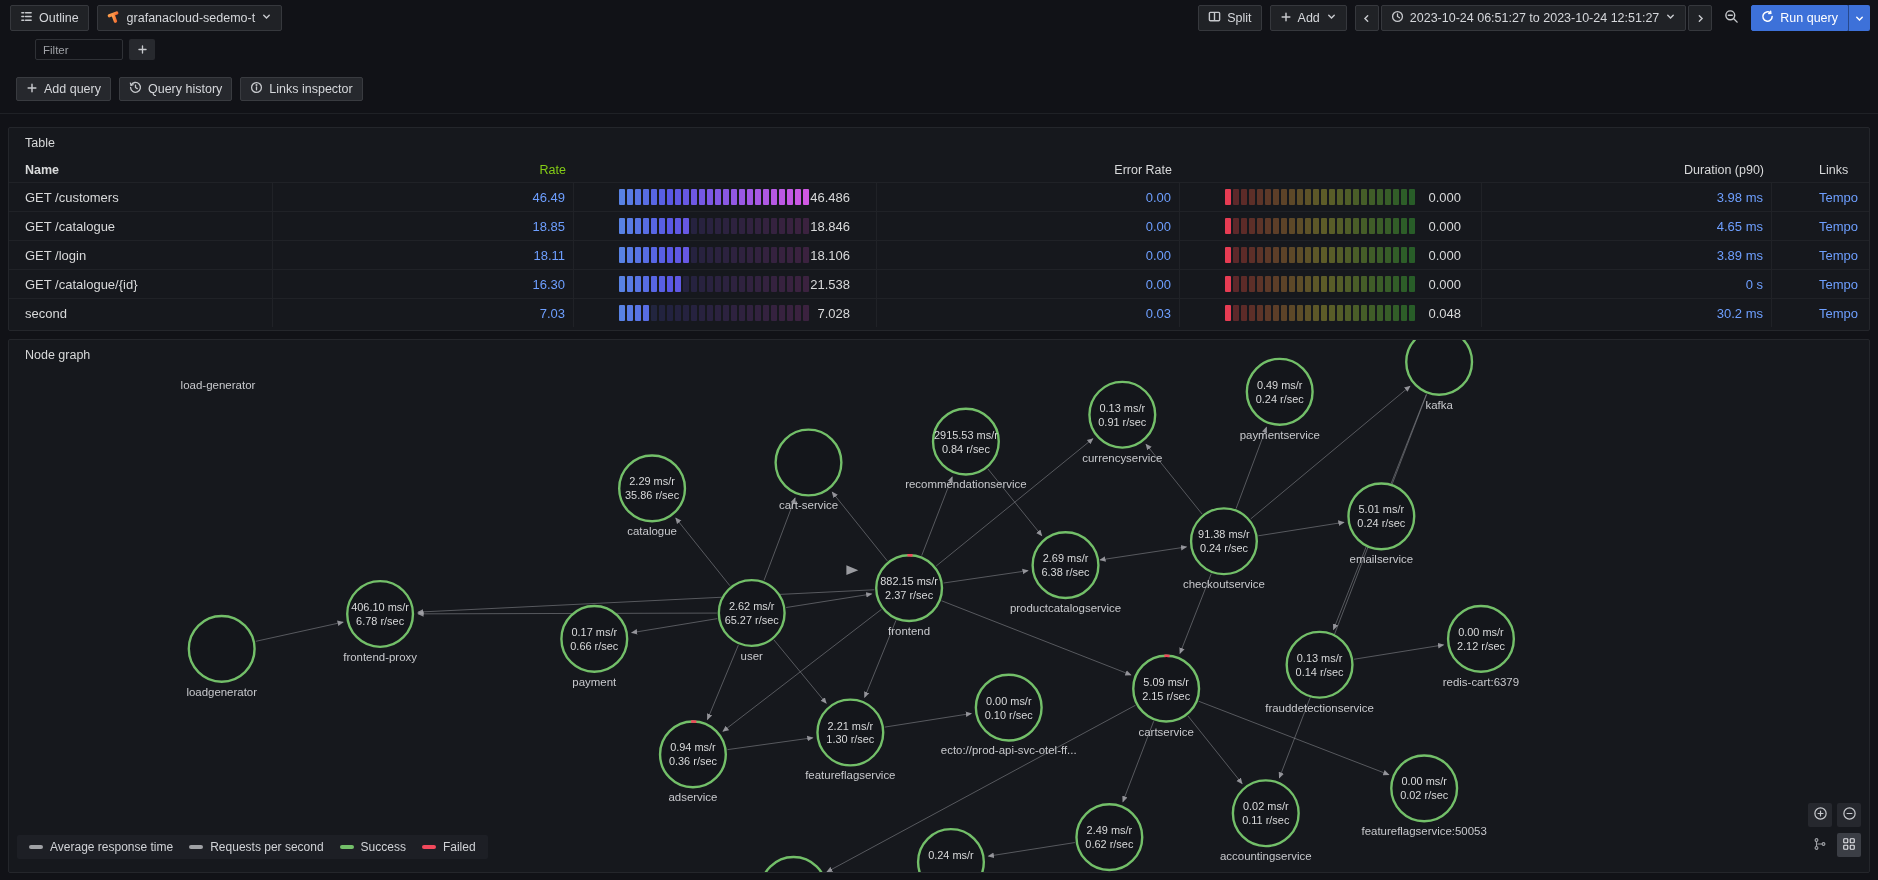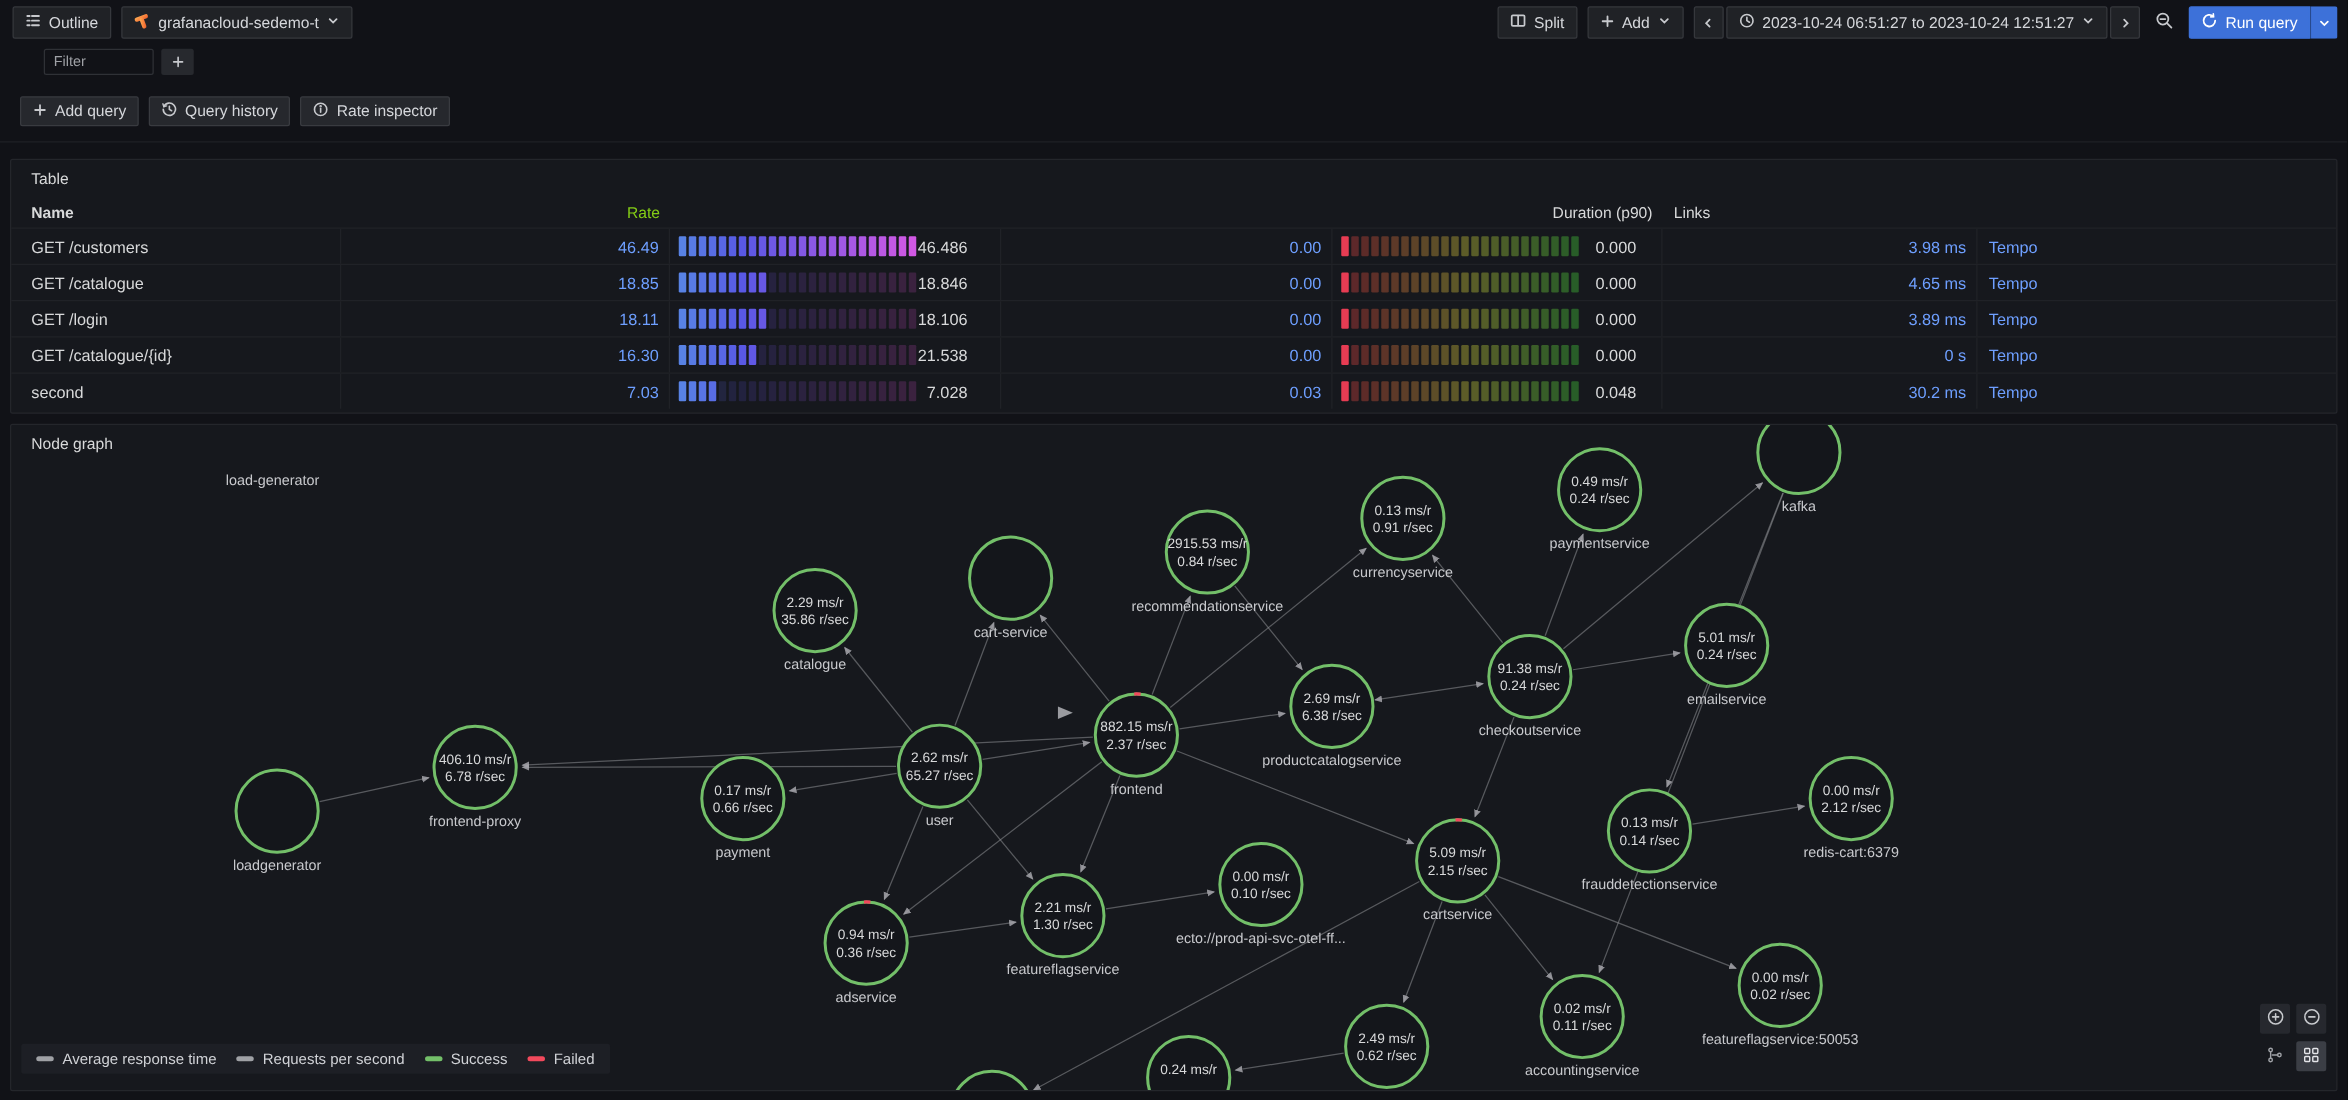--- a/index.html
+++ b/index.html
@@ -35,21 +35,21 @@
   .qe-buttons .btn { height:24px; background:#26282d; border:1px solid #393b40; }
 
   
   .main { padding:13px 8px 8px; }
   .panel { position:relative; background:#16181d; border:1px solid #24262b; border-radius:2px; }
   .panel-title { font-size:12.5px; font-weight:500; color:#d8d9da; padding:8px 0 0 16px; }
 
   
   .table-panel { height:204px; margin-bottom:8px; }
   .tgrid { margin-top:7px; }
-  .trow, .thead-row { display:grid; grid-template-columns:264px 263px 265px 265px 264px 252px 1fr; }
+  .trow, .thead-row { display:grid; grid-template-columns:264px 263px 265px 265px 264px 252px 1fr;gap:38px; }
   .thead-row { height:25px; align-items:center; font-size:12.5px; font-weight:700; color:#d8d9da; }
   .trow { height:29px; align-items:center; border-top:1px solid #202227; font-size:13px; }
   .tcell { height:100%; display:flex; align-items:center; border-right:1px solid #202227; overflow:hidden; }
   .tcell:last-child { border-right:none; }
   .thead-row .tcell { border-right:none; }
   .c-name { padding-left:16px; color:#d8d9da; }
   .c-num { justify-content:flex-end; padding-right:8px; color:#6e9fff; font-weight:500; }
   .c-link { padding-left:9px; color:#6e9fff; font-weight:500; }
   .gauge-wrap { padding-left:7px; }
   .gauge { display:flex; align-items:center; gap:2px; flex:none; }
@@ -221,34 +221,35 @@
         <span>Query history</span>
       </button>
       <button class="btn">
         <span>
           <svg width="13" height="13" viewBox="0 0 14 14" fill="none" stroke="#c7c9cd" stroke-width="1.4" stroke-linecap="round">
               <circle cx="7" cy="7" r="5.3"></circle>
               <path d="M7 6.3v3.2"></path>
               <circle cx="7" cy="4.3" r="0.4" fill="#c7c9cd"></circle>
             </svg>
         </span>
-        <span>Rate inspector</span>
+        <span>Links inspector</span>
       </button>
     </div>
   </section>
 
   <main class="main">
 
     <section class="panel table-panel">
       <div class="panel-title">Table</div>
       <div class="tgrid">
         <div class="thead-row">
           <div class="tcell c-name">Name</div>
           <div class="tcell c-num" style="color:#84cc16">Rate</div>
           <div class="tcell"></div>
+          <div class="tcell c-num" style="color:#d8d9da">Error Rate</div>
           <div class="tcell"></div>
           <div class="tcell c-num" style="color:#d8d9da">Duration (p90)</div>
           <div class="tcell c-link" style="color:#d8d9da">Links</div>
         </div>
         <div id="table-rows">
             <div class="trow">
               <div class="tcell c-name">GET /customers</div>
               <div class="tcell c-num">46.49</div>
               <div class="tcell gauge-wrap">
                 <div class="gauge">

